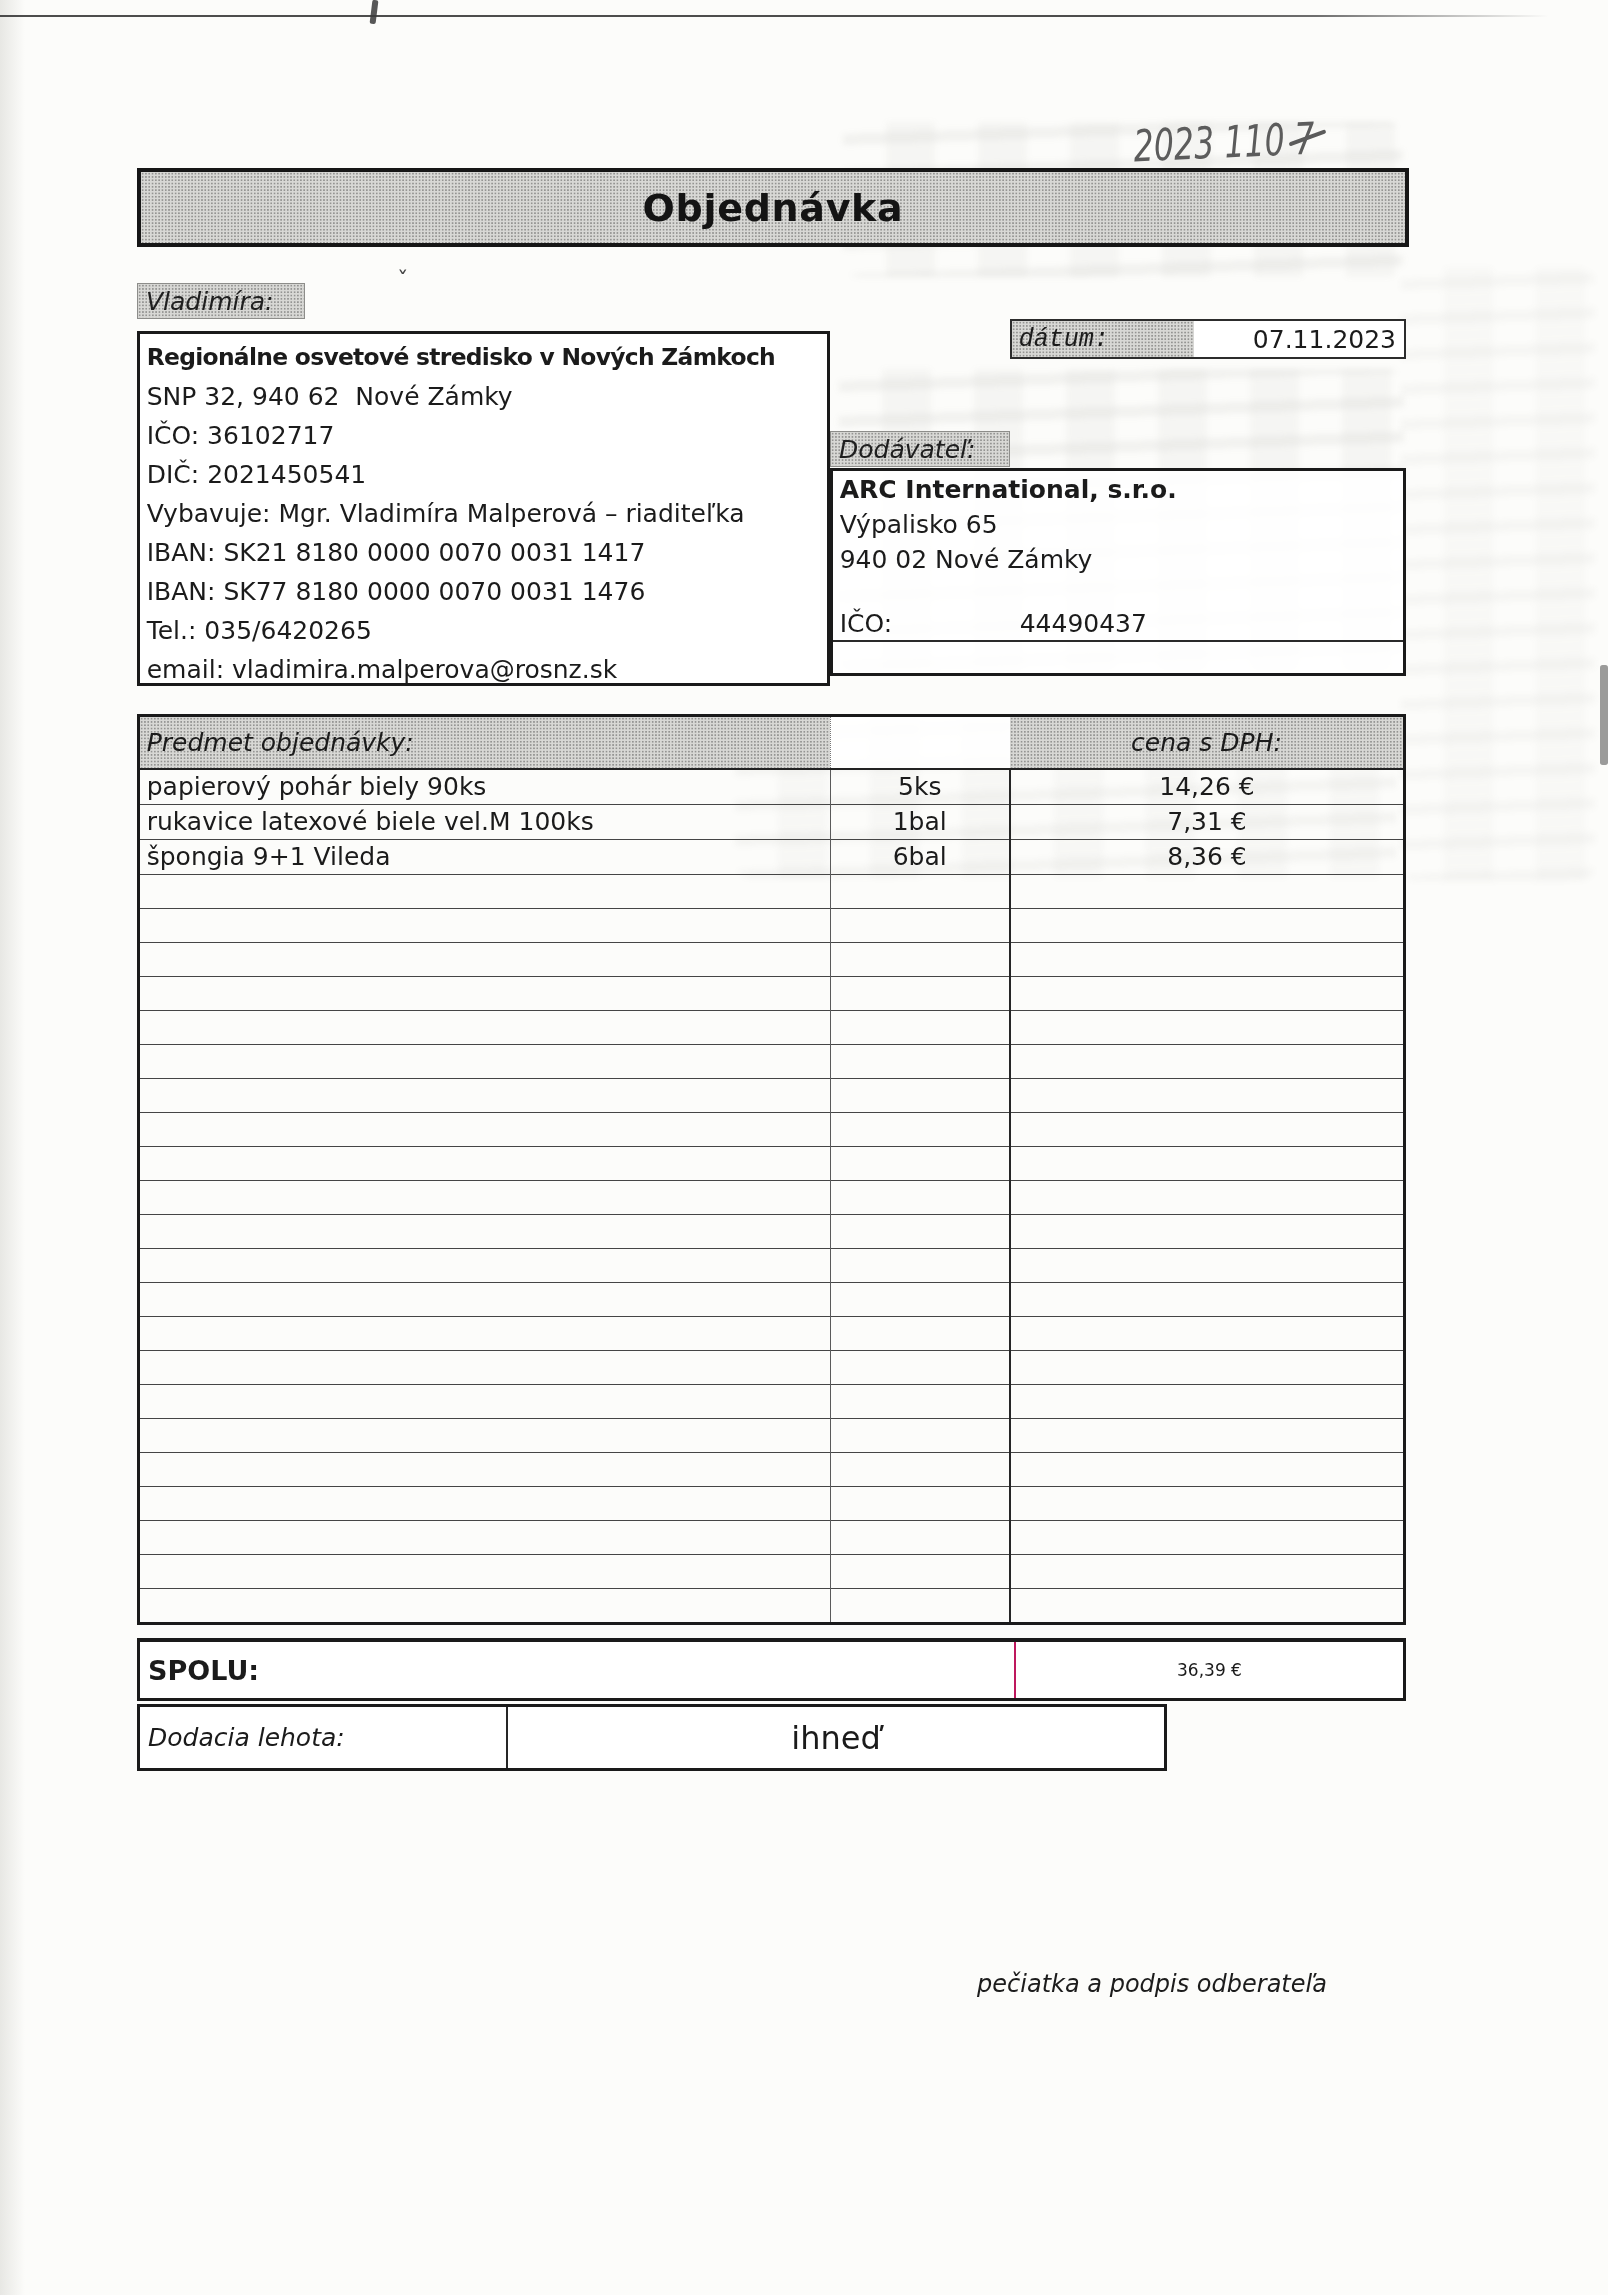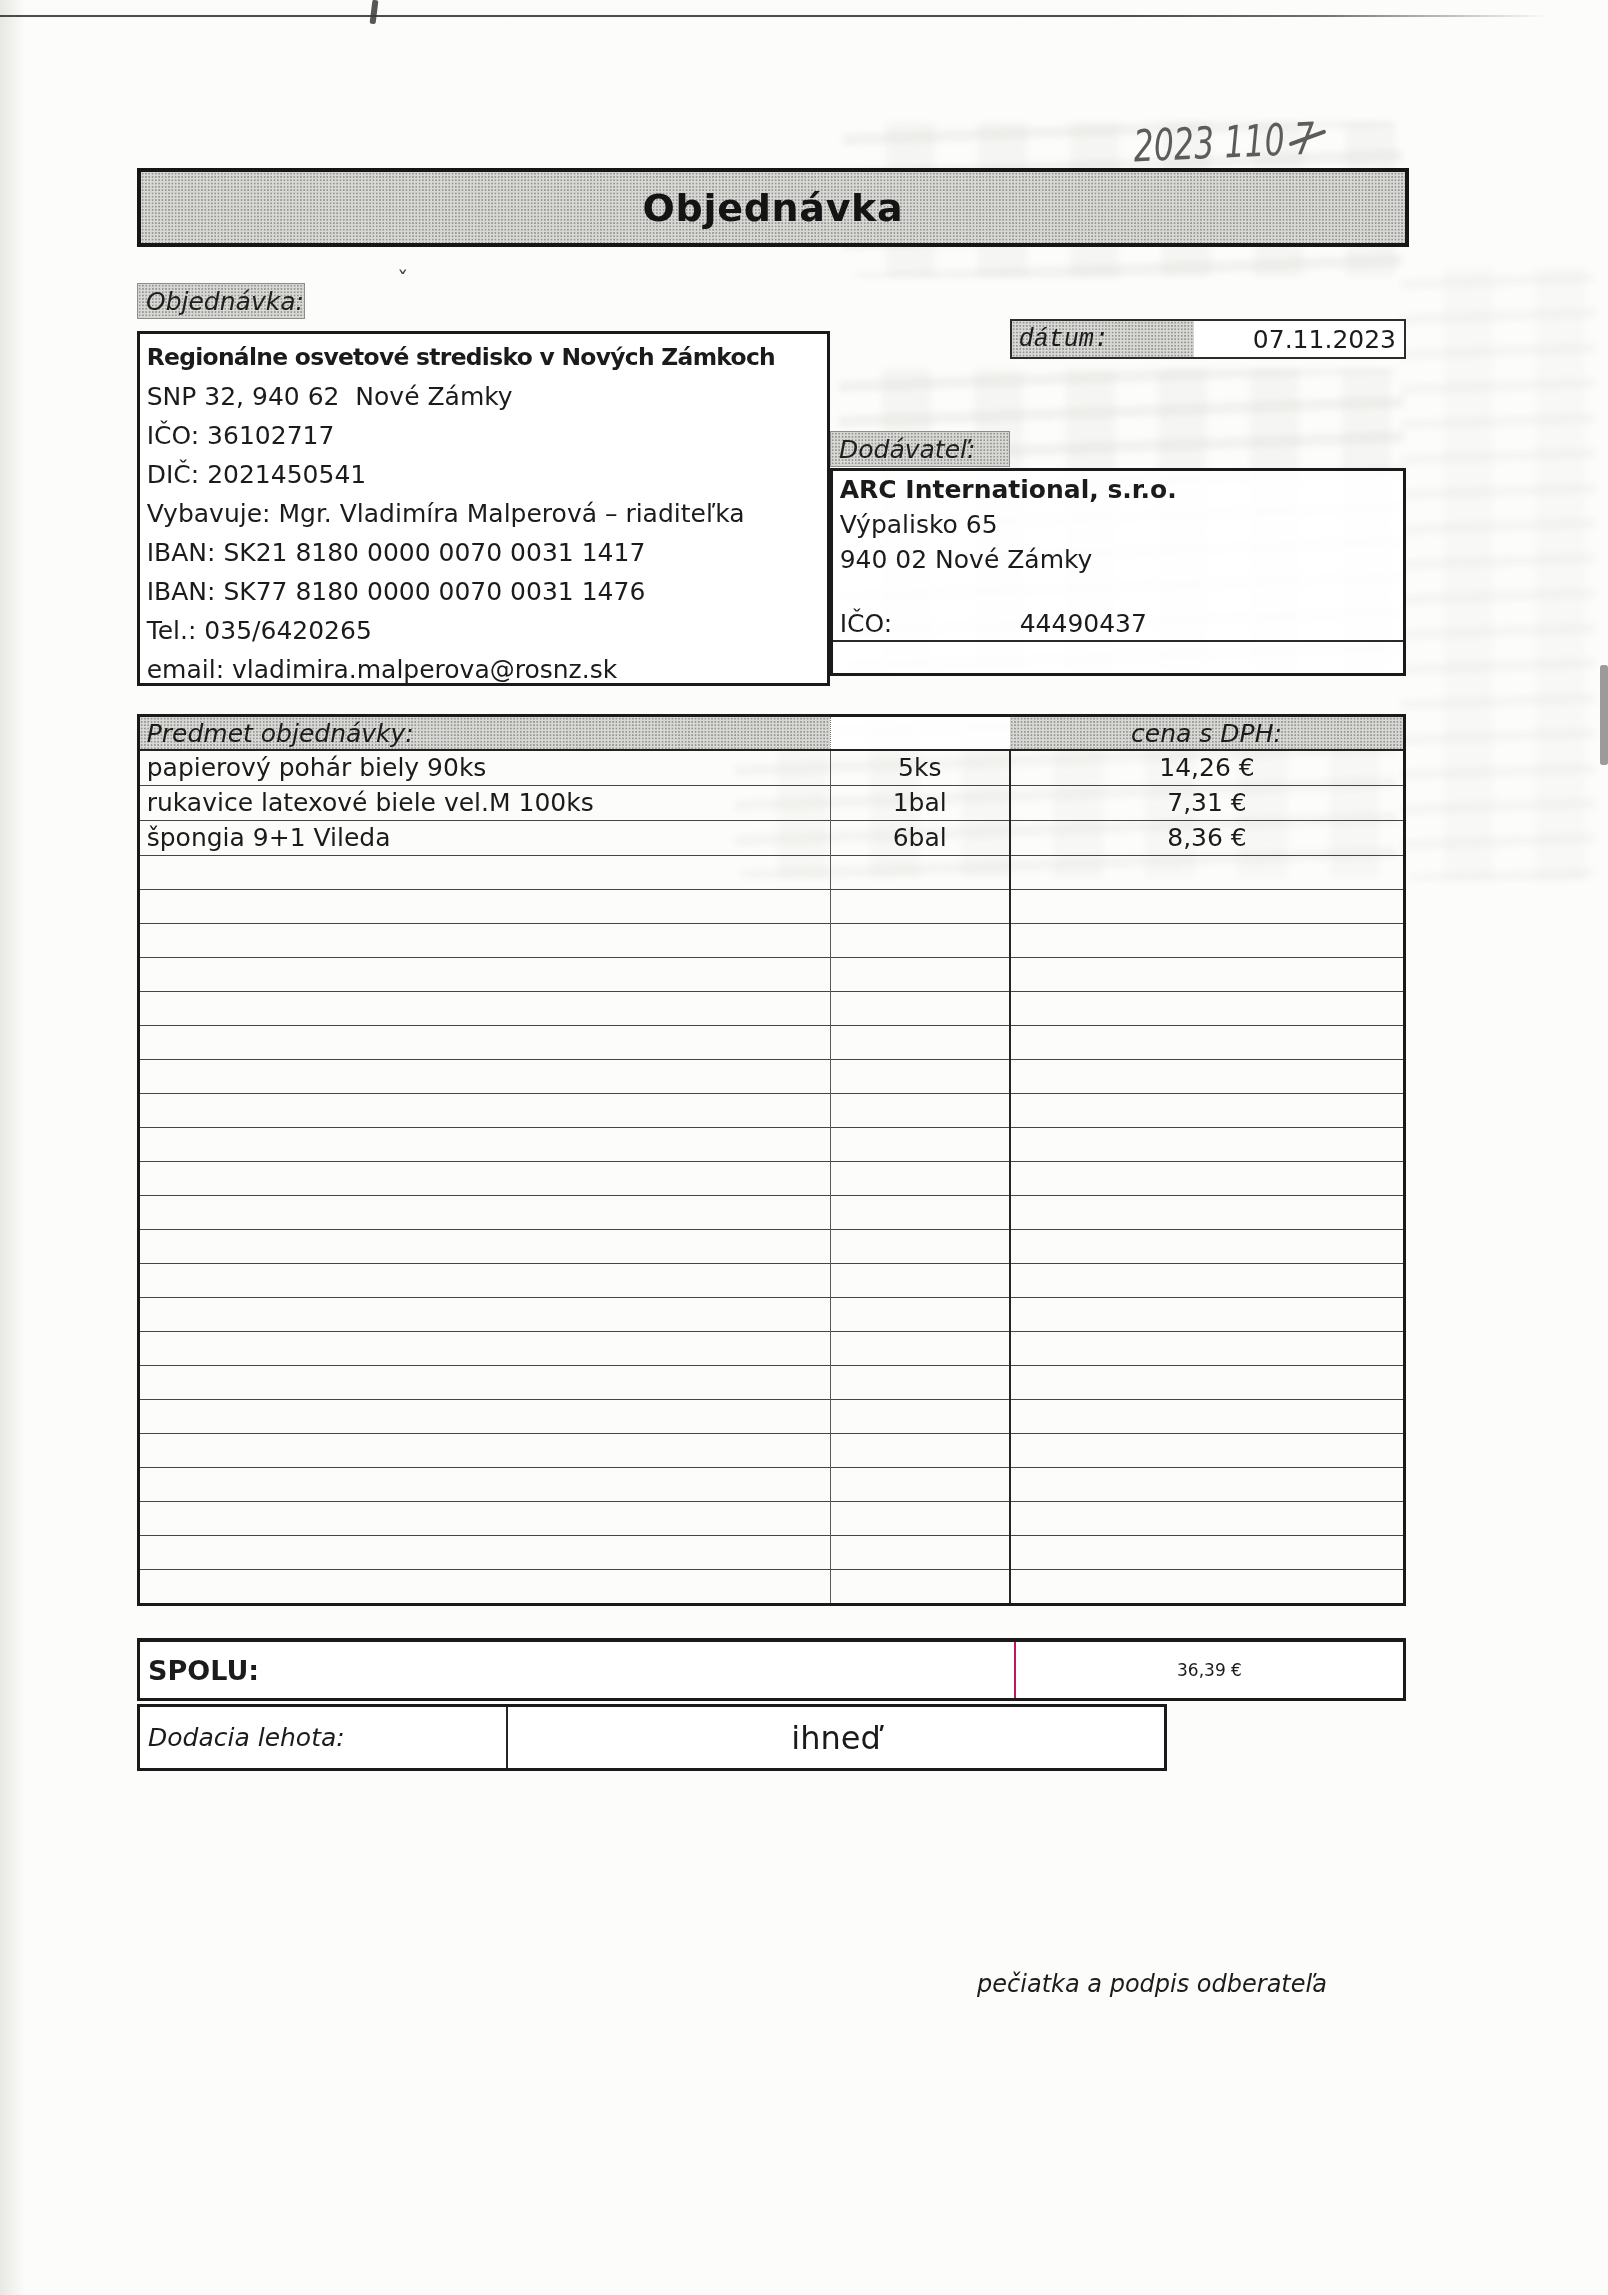--- a/index.html
+++ b/index.html
@@ -85,21 +85,21 @@
   .ico-line{position:relative;font-size:25px;line-height:35px;}
   .ico-value{position:absolute;left:180px;top:0;}
   .sup-bottom{height:29px;}
 
   
   .table-wrap{left:137px;top:714px;width:1269px;
     border:3.3px solid #1a1a1a;box-sizing:border-box;background:transparent;}
   table{border-collapse:collapse;width:100%;table-layout:fixed;}
   col.c1{width:690px;} col.c2{width:180px;} col.c3{width:auto;}
   th,td{padding:0;margin:0;vertical-align:middle;font-weight:normal;}
-  tr.hdr{height:33px;}
+  tr.hdr{height:52px;}
   tr.hdr th{border-bottom:2px solid #222;}
   th.h-subject{text-align:left;padding-left:6.7px;font-size:25px;font-style:italic;}
   th.h-mid{background:rgba(255,255,255,.85);border-left:1.3px dotted #777;}
   th.h-price{font-size:25px;font-style:italic;text-align:center;}
   tr.item{height:35px;}
   tr.item td, tr.blank td{border-top:1.3px solid #454545;}
   tr.item:first-of-type td{border-top:none;}
   td.t-name{font-size:25px;text-align:left;padding-left:6.7px;white-space:nowrap;overflow:hidden;}
   td.t-qty{font-size:25px;text-align:center;border-left:1.3px solid #5a5a5a;}
   td.t-price{font-size:25px;text-align:center;border-left:2px solid #262626;}
@@ -146,21 +146,21 @@
 
   <svg id="handwriting" viewBox="0 0 330 100">
     <text x="4" y="70" font-size="66" font-style="italic" textLength="272" lengthAdjust="spacingAndGlyphs" fill="#5c5c5c">2023 110 7</text>
     <path d="M240 54 L290 38" stroke="#5c5c5c" stroke-width="6" stroke-linecap="round" fill="none"></path>
   </svg>
 
   <div class="abs title-bar dither">
     <span>Objednávka</span>
   </div>
 
-  <div class="abs sec-label dither lbl-odberatel">Objednávka:</div>
+  <div class="abs sec-label dither lbl-odberatel">Vladimíra:</div>
 
   <div class="abs customer-box">
     <div class="cust-name">Regionálne osvetové stredisko v Nových Zámkoch</div>
     <div>
         <div class="cust-line">SNP 32, 940 62  Nové Zámky</div>
         <div class="cust-line">IČO: 36102717</div>
         <div class="cust-line">DIČ: 2021450541</div>
         <div class="cust-line">Vybavuje: Mgr. Vladimíra Malperová – riaditeľka</div>
         <div class="cust-line">IBAN: SK21 8180 0000 0070 0031 1417</div>
         <div class="cust-line">IBAN: SK77 8180 0000 0070 0031 1476</div>

